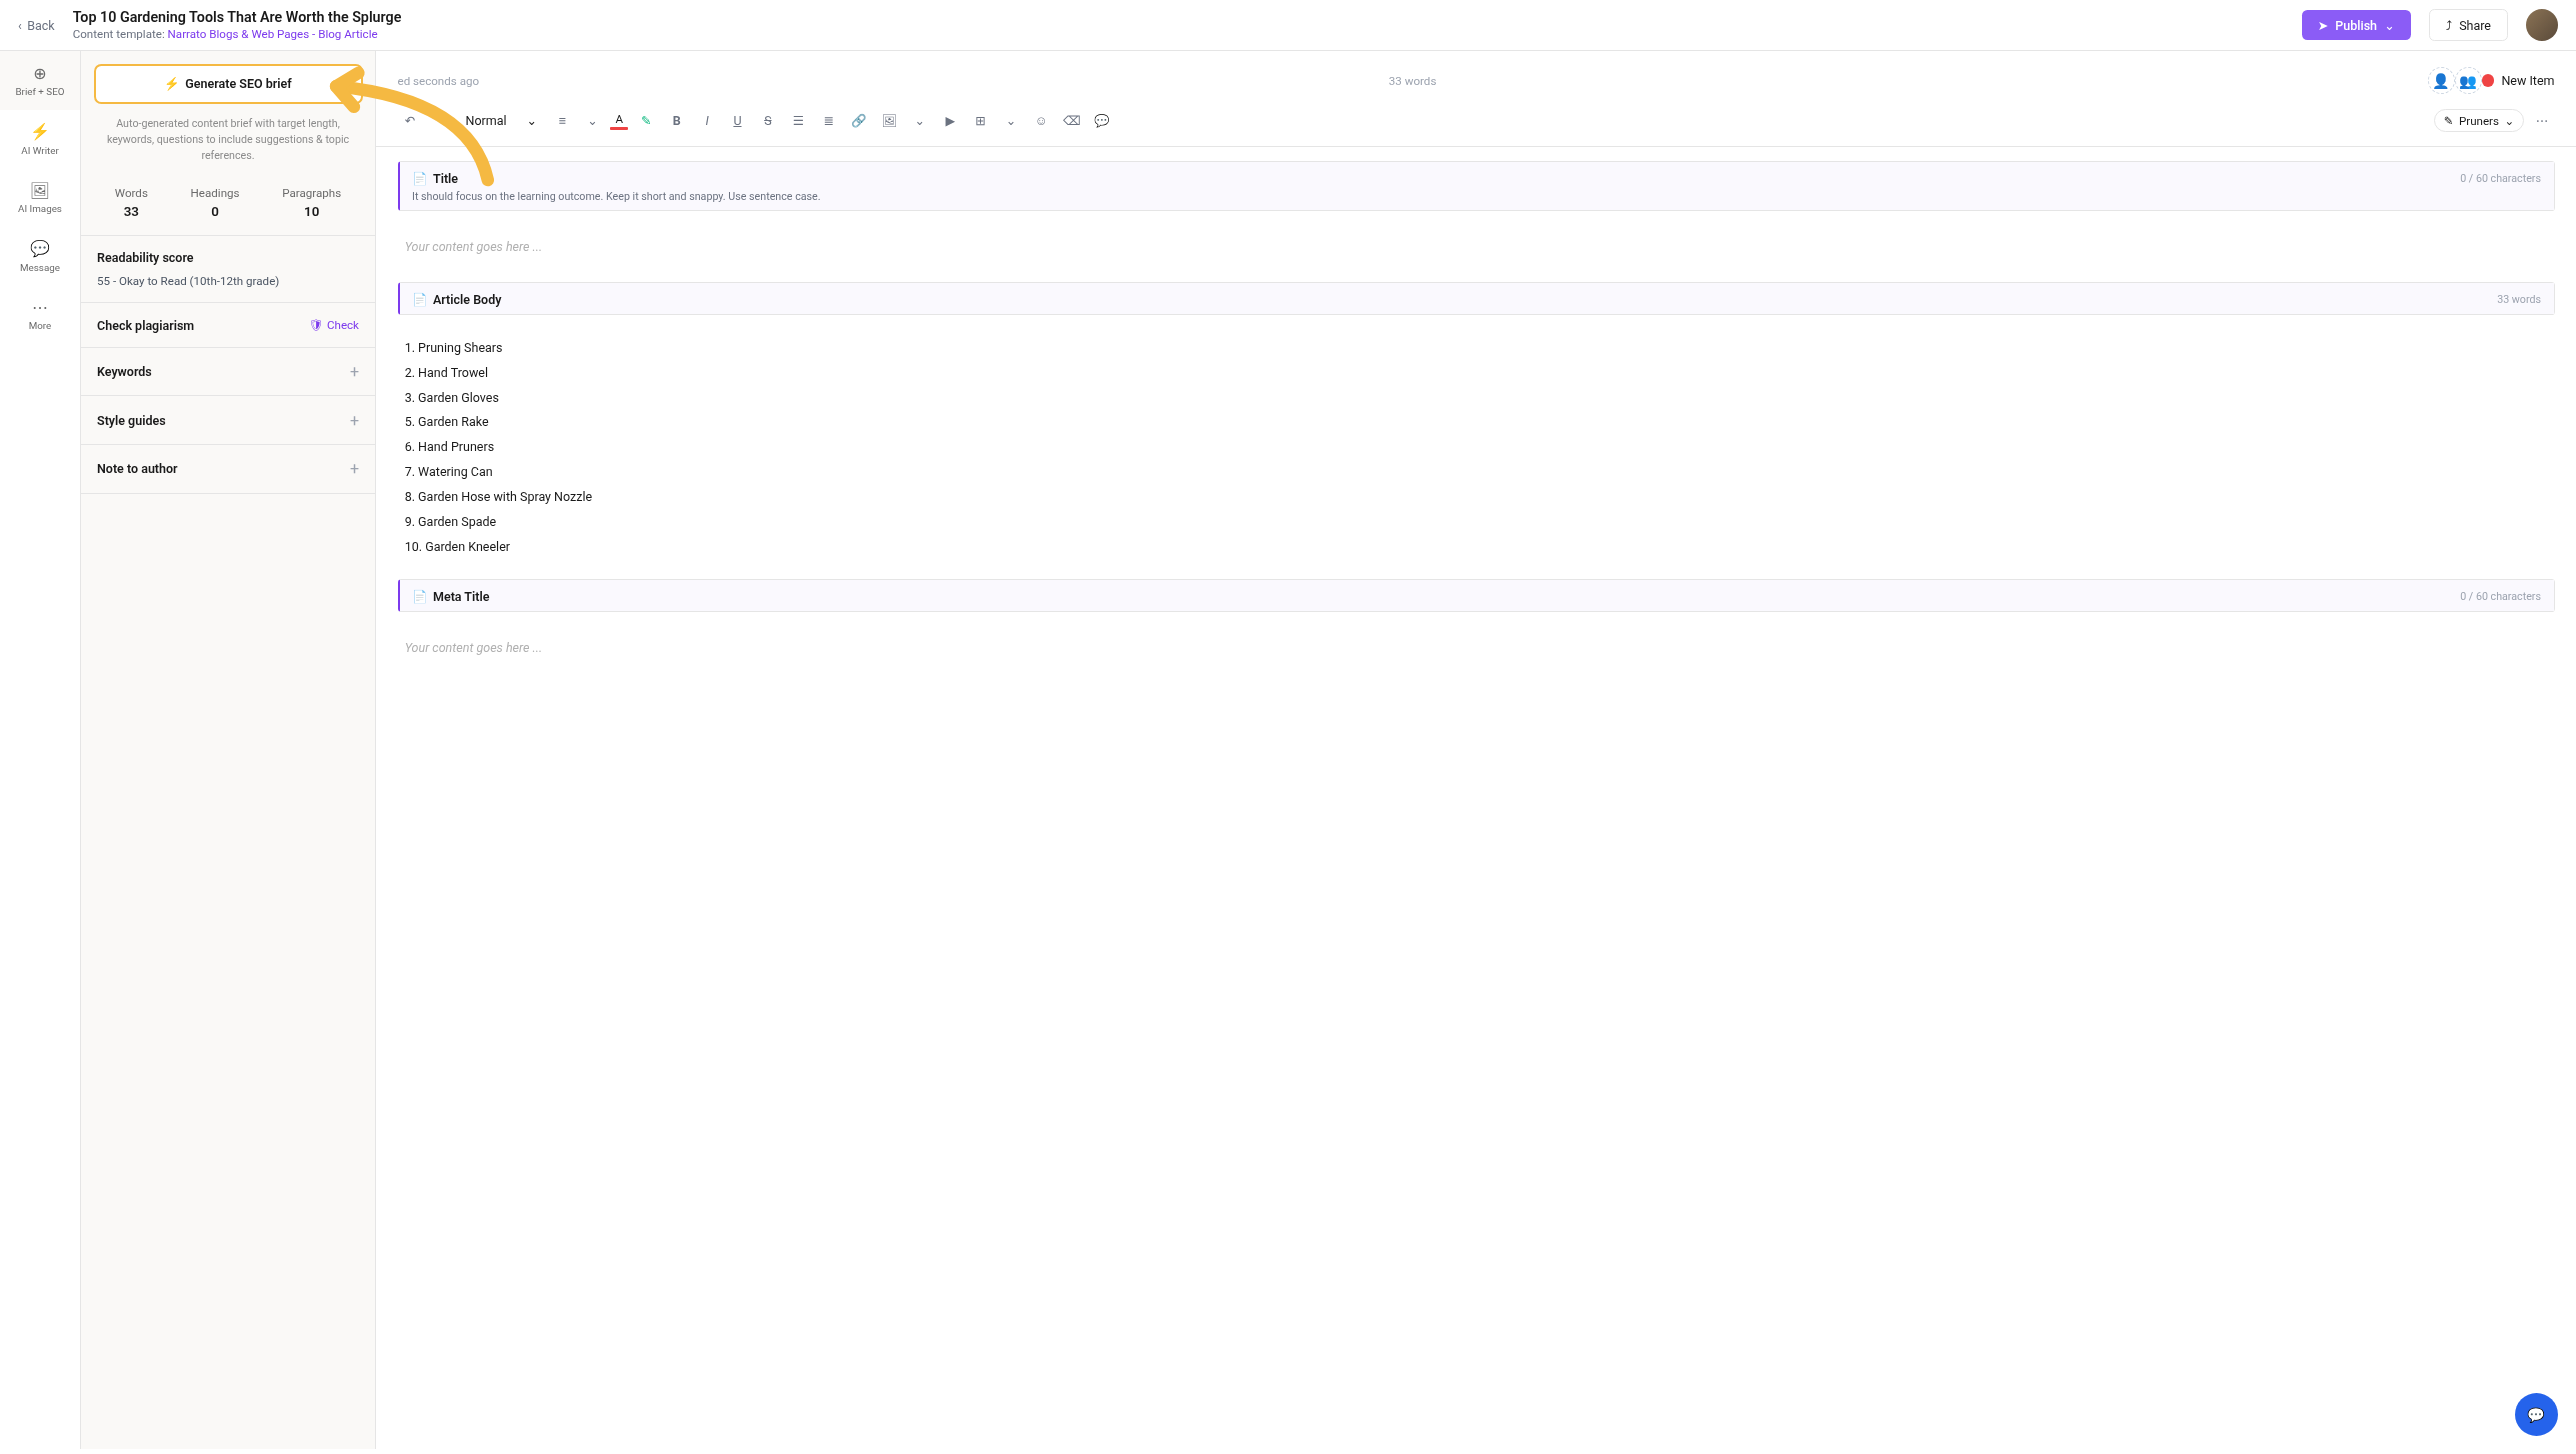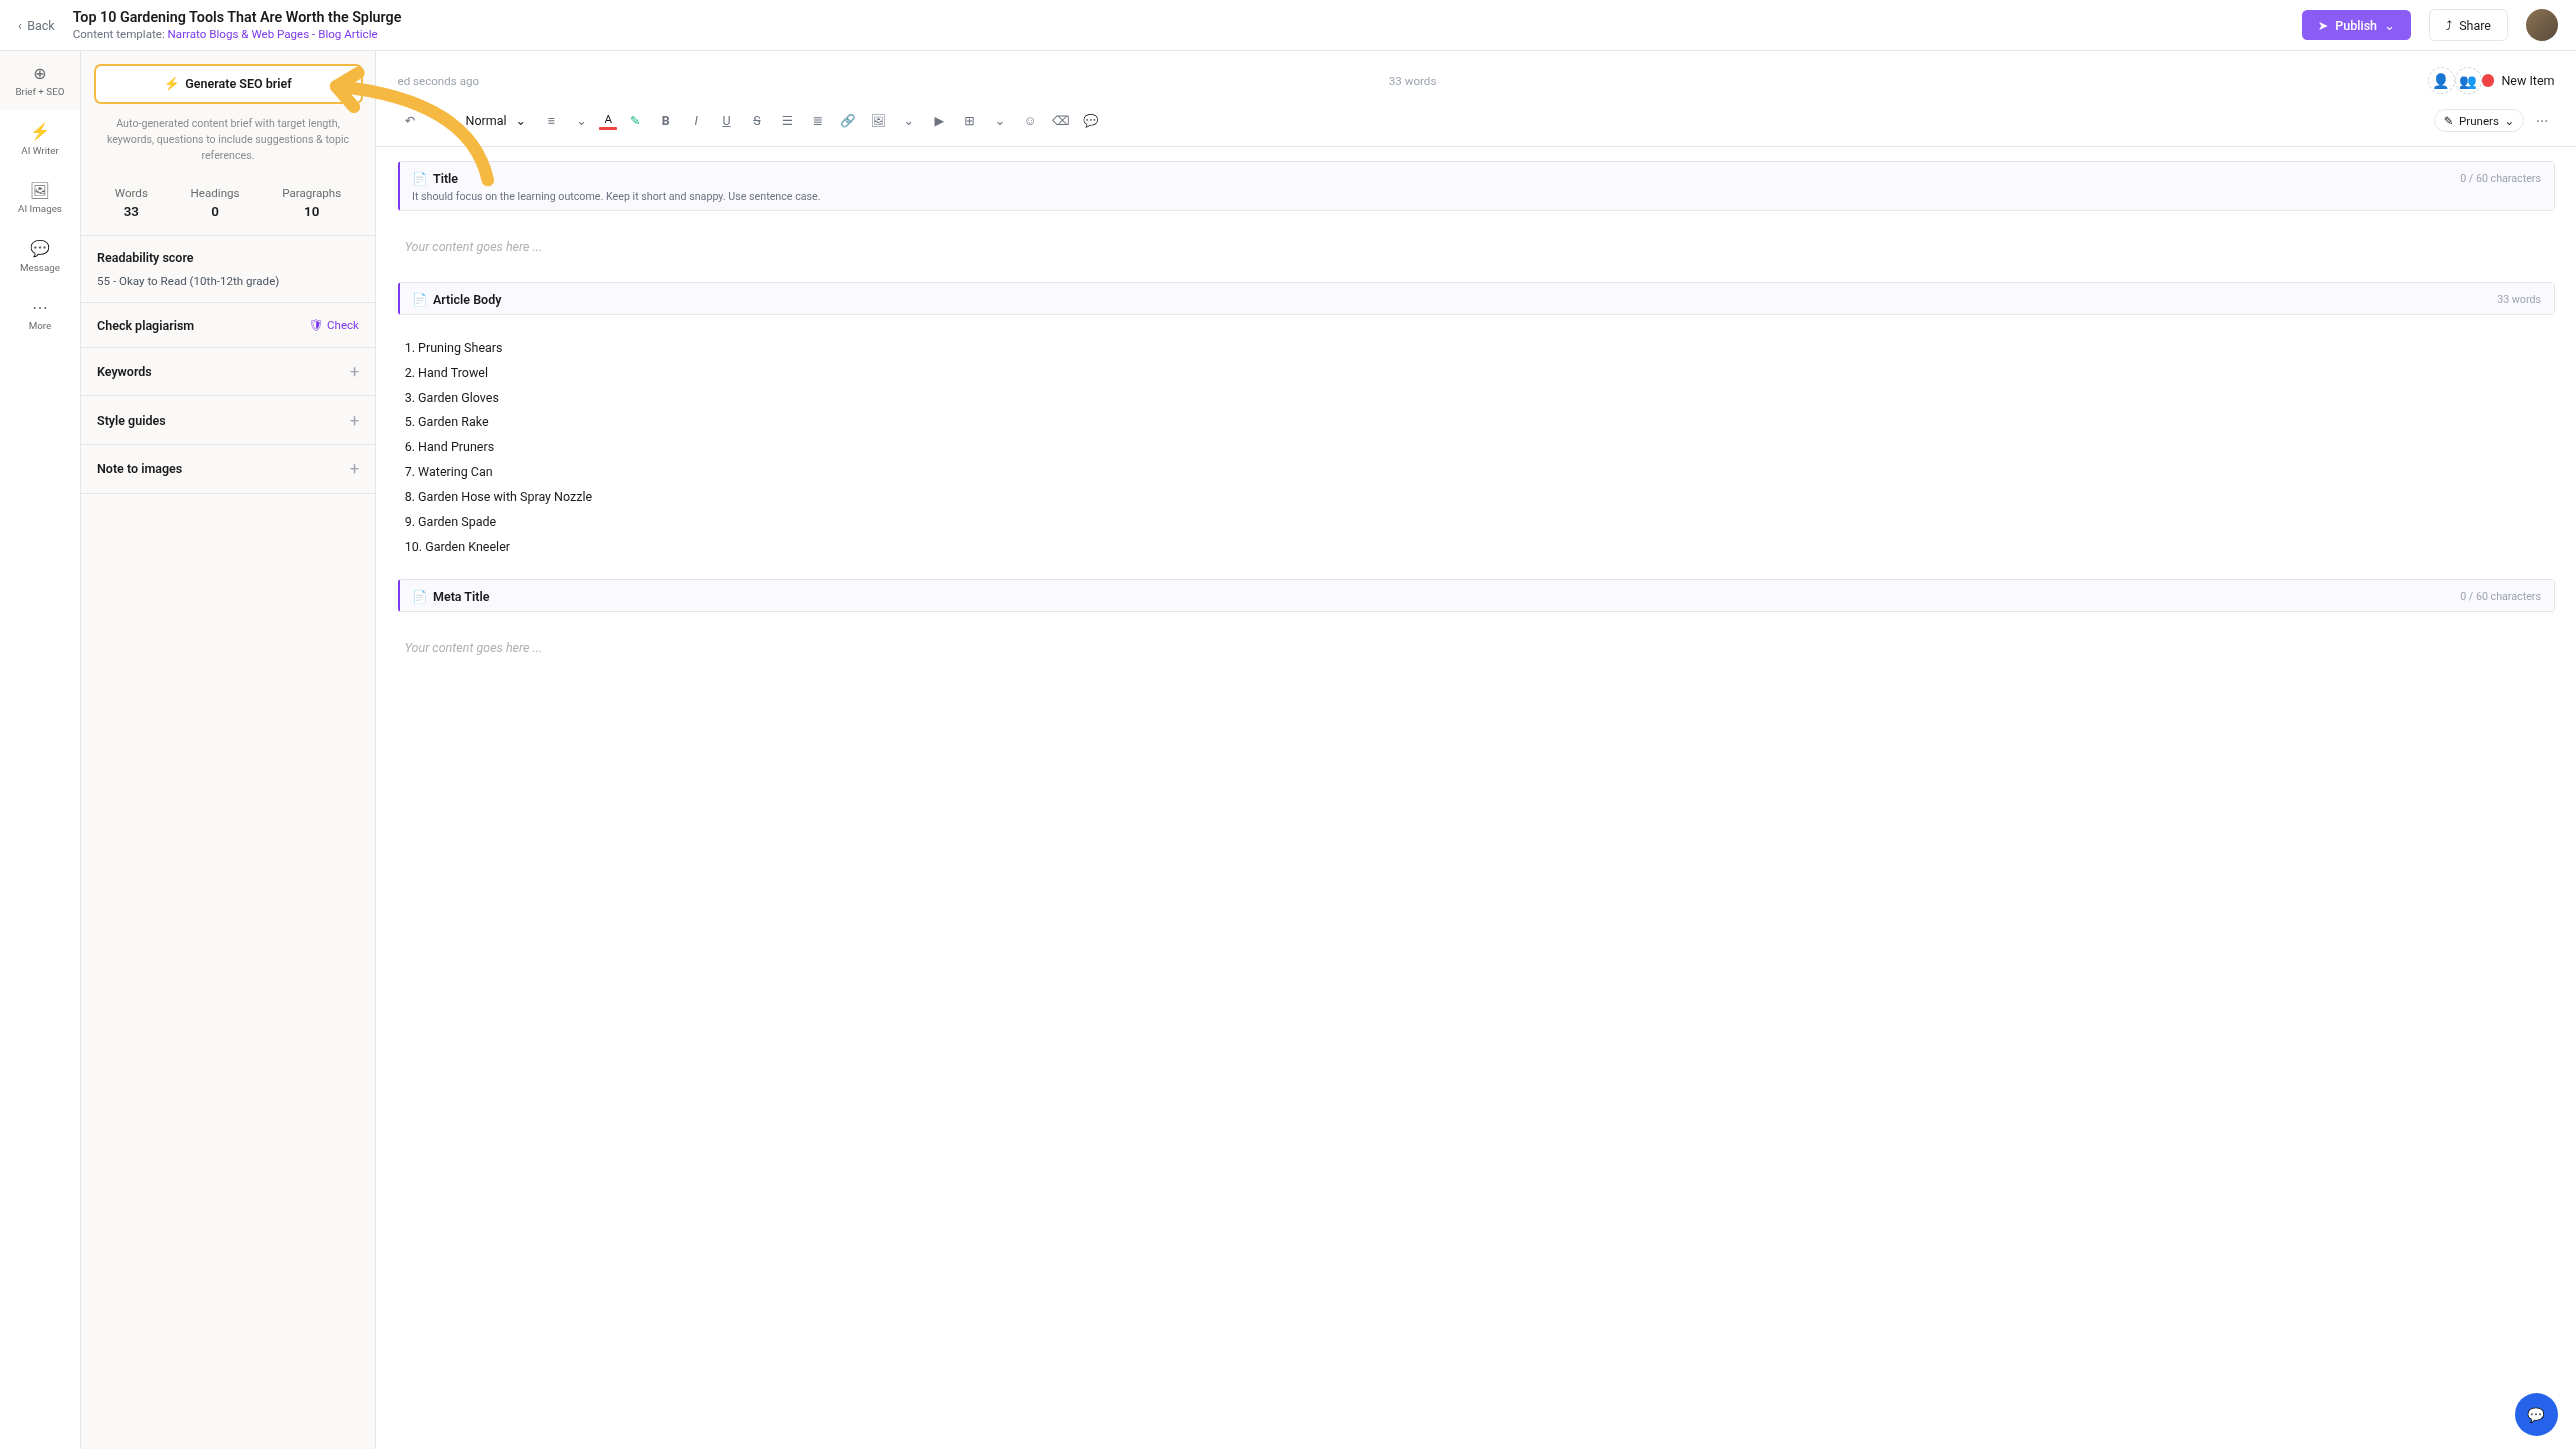--- a/index.html
+++ b/index.html
@@ -47,21 +47,21 @@
 .editor-top-row { display: flex; align-items: center; padding: 16px 21.5px 5.4px; gap: 0; }
 .save-text { color: #9ca3af; font-size: 11.6px; flex: 1; }
 .wc-text { color: #9ca3af; font-size: 11.6px; }
 .avatar-small { width: 27px; height: 27px; border-radius: 50%; border: 0.9px dashed #cbd5e1; display: flex; align-items: center; justify-content: center; color: #cbd5e1; }
 .status-pill { display: flex; align-items: center; gap: 7.2px; font-size: 12.5px; }
 .status-dot { width: 12.5px; height: 12.5px; border-radius: 50%; background: #ef4444; }
 
 .toolbar { display: flex; align-items: center; gap: 5.4px; padding: 9px 21.5px 12.5px; border-bottom: 0.9px solid #e5e5e5; }
 .tb-btn { width: 25px; height: 25px; display: flex; align-items: center; justify-content: center; color: #6b7280; cursor: pointer; font-size: 12.5px; }
 .tb-btn.disabled { color: #d1d5db; }
-.format-select { display: flex; align-items: center; gap: 9px; padding: 3.6px 7.2px; font-size: 12.5px; cursor: pointer; }
+.format-select { display: flex; align-items: center; gap: 20px; padding: 3.6px 7.2px; font-size: 12.5px; cursor: pointer; }
 .text-color-box { width: 18px; height: 3.6px; background: #ef4444; border-radius: 0.9px; position: relative; }
 .text-color-wrap { display: flex; flex-direction: column; align-items: center; gap: 0.9px; }
 .editing-pill { margin-left: auto; display: flex; align-items: center; gap: 5.4px; padding: 3.6px 9px; border: 0.9px solid #e5e5e5; border-radius: 12.5px; font-size: 11.6px; cursor: pointer; }
 
 .editor-body { flex: 1; overflow-y: auto; padding: 14.3px 21.5px 36px; }
 .block { border: 0.9px solid #e5e5e5; border-left: 2.7px solid #7c3aed; border-radius: 3.6px; margin-bottom: 12.5px; }
 .block-head { padding: 9px 12.5px 7.2px; background: #faf9fe; }
 .block-title-row { display: flex; align-items: center; gap: 7.2px; justify-content: space-between; }
 .block-title { font-size: 12.5px; font-weight: 600; display: flex; align-items: center; gap: 5.4px; }
 .block-meta { font-size: 10.7px; color: #9ca3af; }
@@ -177,21 +177,21 @@
 
     <div class="panel-section">
       <div class="collapse-row">
         <div class="panel-section-title" style="margin:0">Style guides</div>
         <span class="plus-icon">+</span>
       </div>
     </div>
 
     <div class="panel-section">
       <div class="collapse-row">
-        <div class="panel-section-title" style="margin:0">Note to images</div>
+        <div class="panel-section-title" style="margin:0">Note to author</div>
         <span class="plus-icon">+</span>
       </div>
     </div>
   </div>
 
   <div class="main">
     <div class="editor-top-row">
       <span class="save-text">ed seconds ago</span>
       <span class="wc-text">33 words</span>
       <div style="flex:1"></div>

